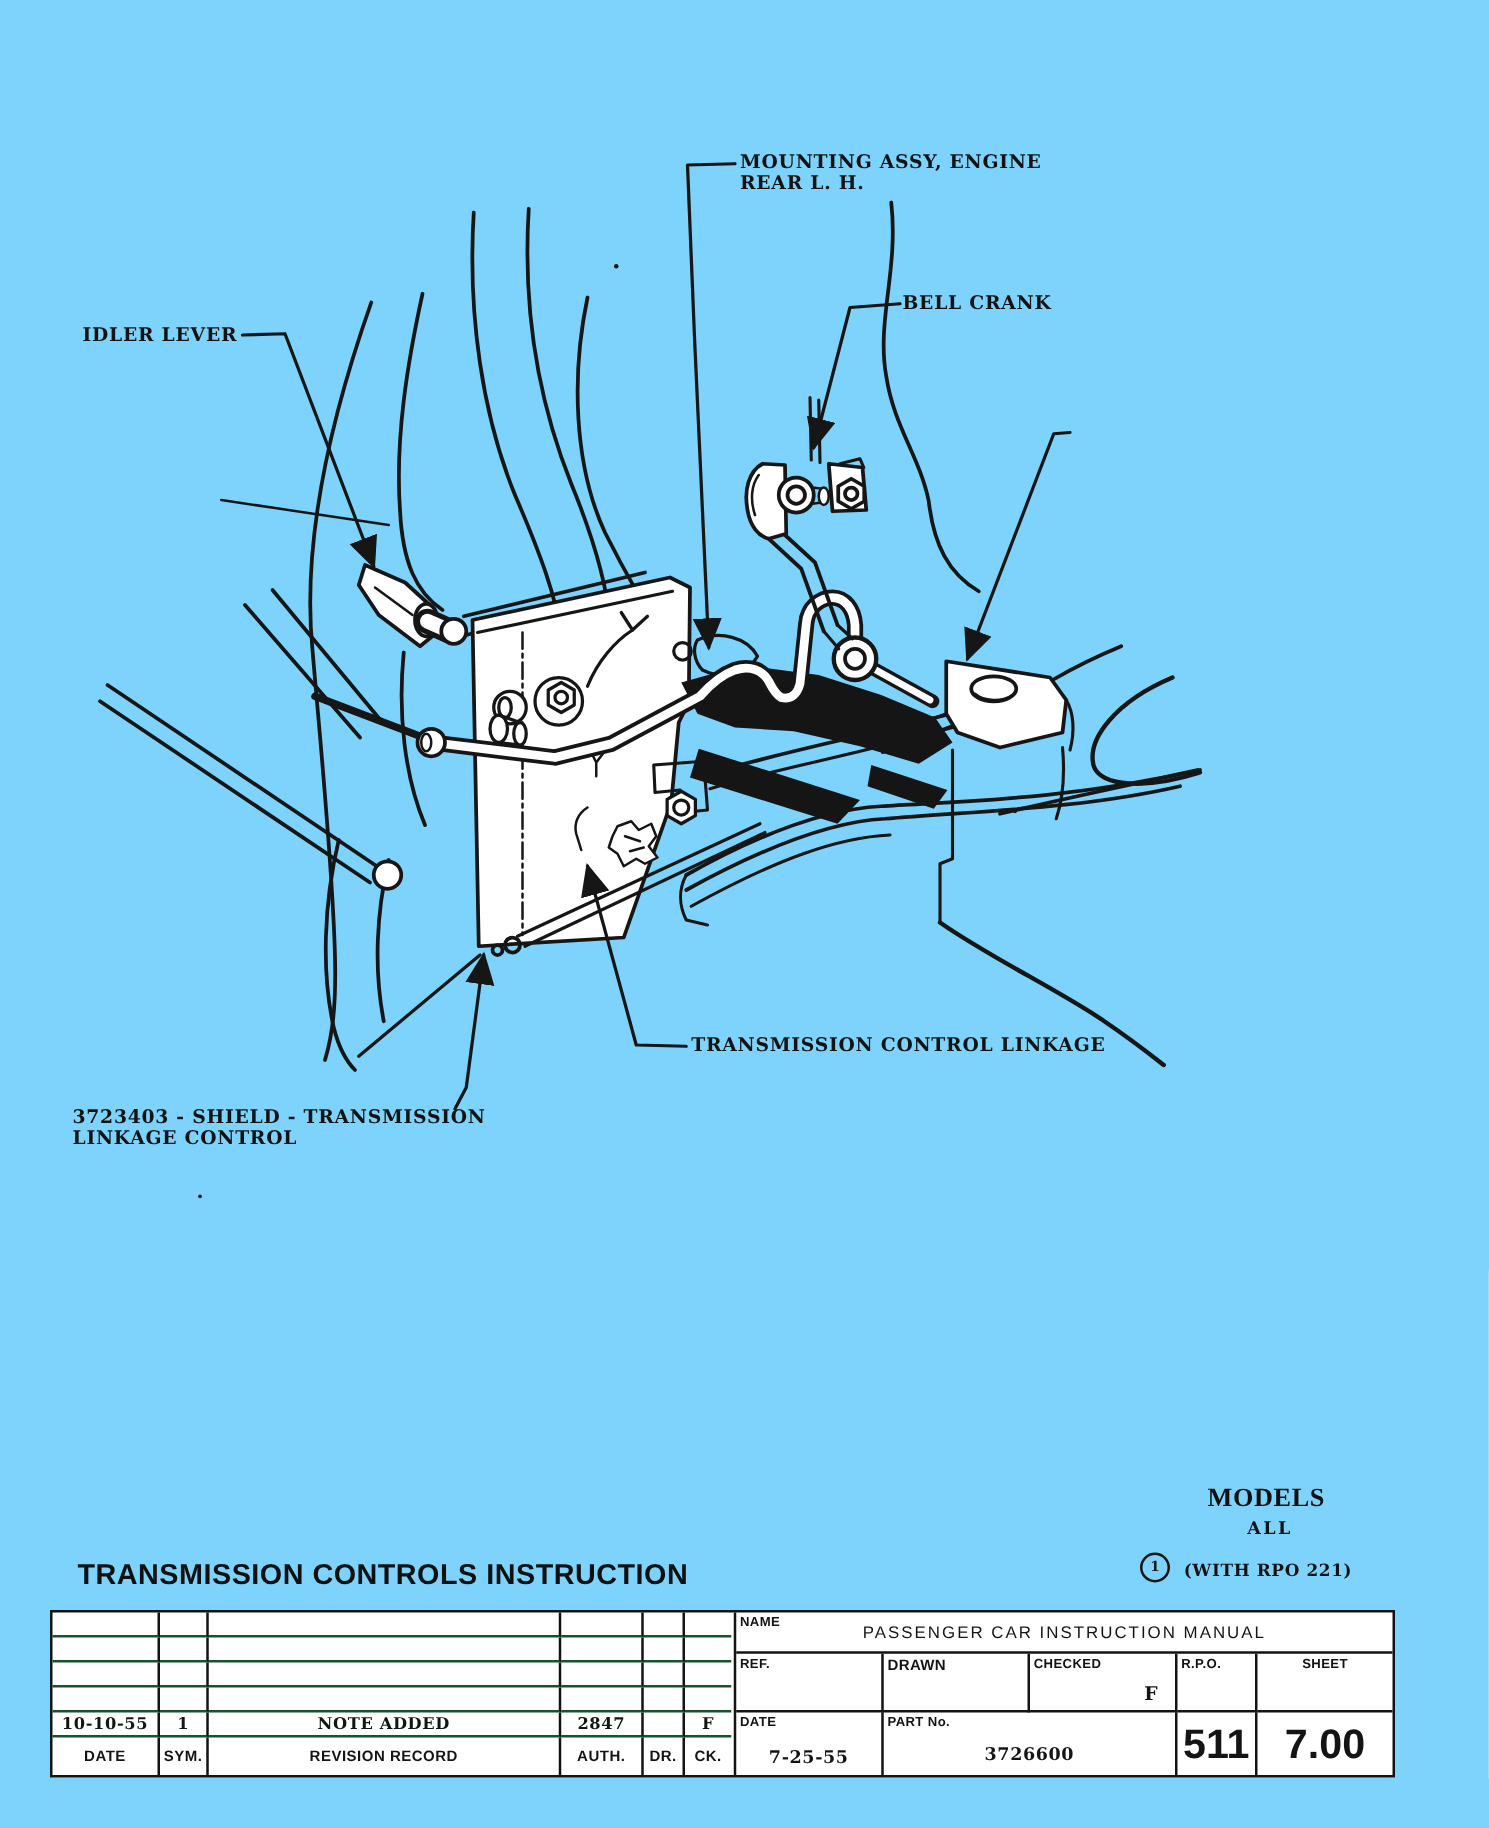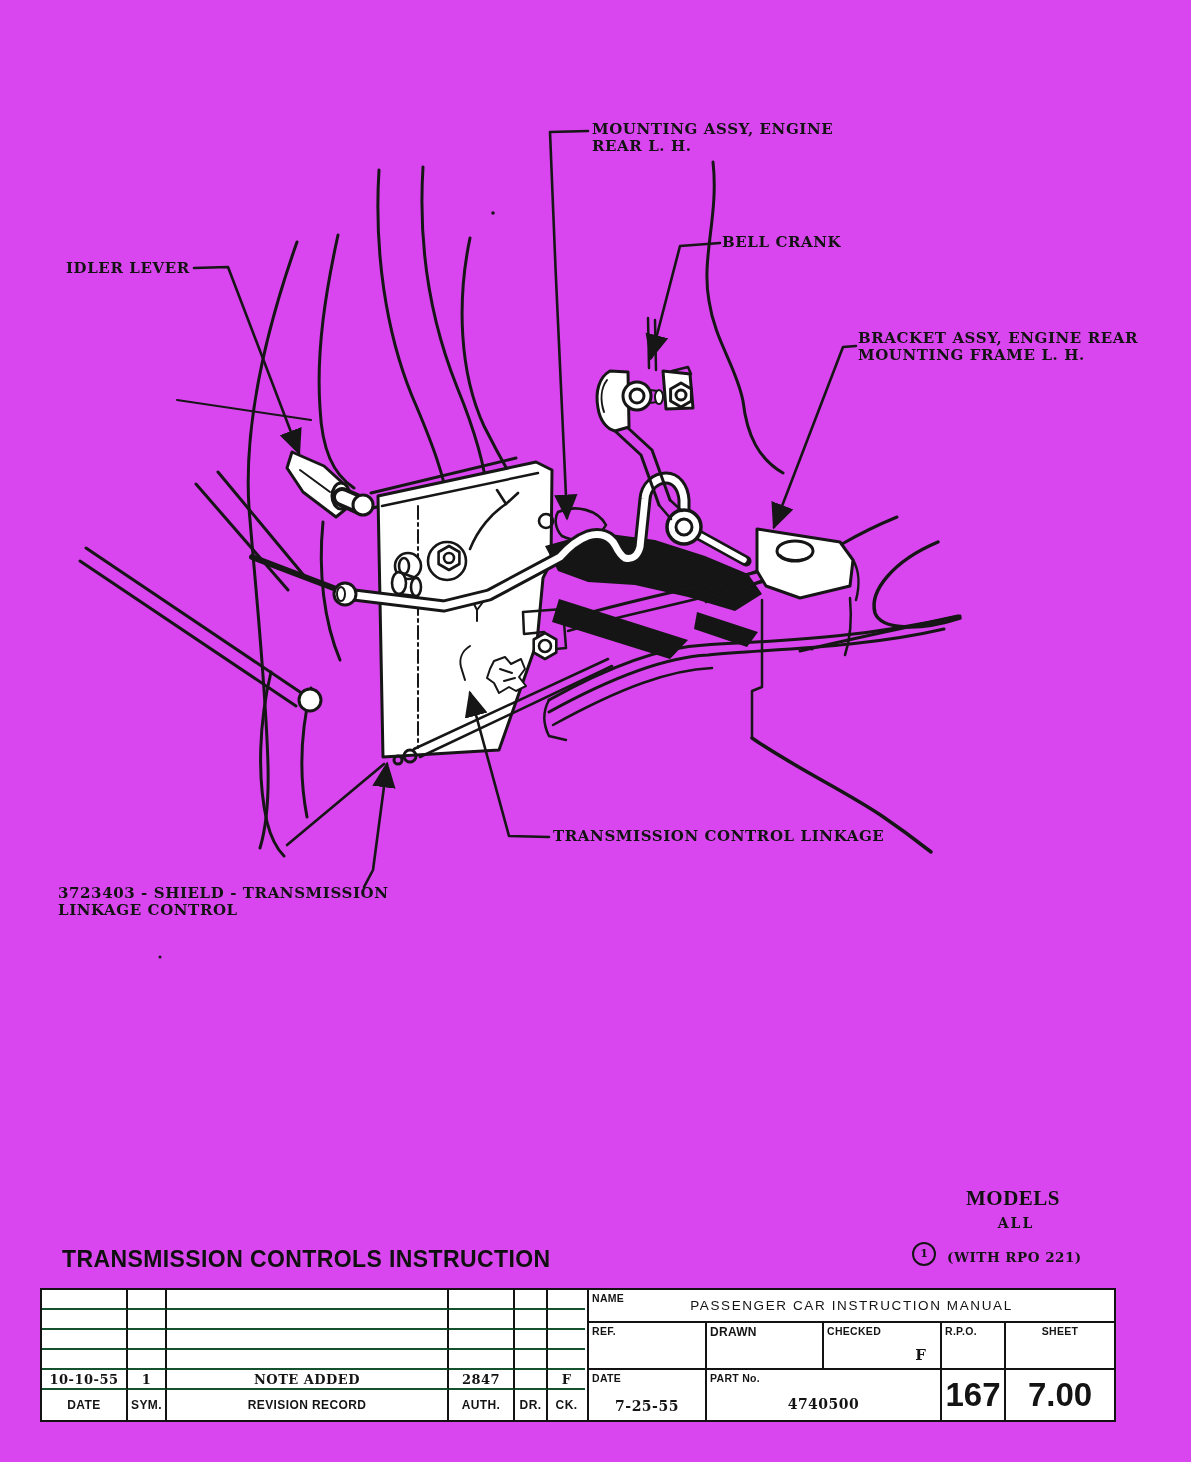--- a/index.html
+++ b/index.html
@@ -1,19 +1,19 @@
 <!DOCTYPE html>
 <html><head>
 <meta charset="utf-8">
 <style>
   html,body{margin:0;padding:0;background:#e8e8e4;}
   .page{
     position:relative;
     width:1191px;height:1462px;
-    background:#d946ef;
+    background:#7dd3fc;
     font-family:"DejaVu Serif", serif;
     color:#141414;
     overflow:hidden;
     margin:0 auto;
   }
   svg.drawing{position:absolute;left:0;top:0;}
   .callout{
     position:absolute;
     font-family:"DejaVu Serif", serif;
     font-weight:bold;
@@ -247,24 +247,20 @@
   </div>
 
   <div class="callout" style="left:722px;top:234px">
     <div>BELL CRANK</div>
   </div>
 
   <div class="callout" style="left:66px;top:260px">
     <div>IDLER LEVER</div>
   </div>
 
-  <div class="callout" style="left:858px;top:330px">
-    <div>BRACKET ASSY,  ENGINE REAR</div>
-    <div>MOUNTING FRAME L. H.</div>
-  </div>
 
   <div class="callout" style="left:553px;top:828px">
     <div>TRANSMISSION CONTROL LINKAGE</div>
   </div>
 
   <div class="callout" style="left:58px;top:885px">
     <div>3723403 - SHIELD - TRANSMISSION</div>
     <div>LINKAGE CONTROL</div>
   </div>
 
@@ -340,24 +336,24 @@
       <div class="tb-cell no-br">
         <span class="tb-lab" style="left:0;right:0;text-align:center">SHEET</span>
       </div>
 
       <div class="tb-cell no-bb">
         <span class="tb-lab">DATE</span>
         <span class="tb-serif tb-date-value">7-25-55</span>
       </div>
       <div class="tb-cell no-bb" style="grid-column:2 / span 2">
         <span class="tb-lab">PART No.</span>
-        <span class="tb-serif tb-part-value">4740500</span>
+        <span class="tb-serif tb-part-value">3726600</span>
       </div>
       <div class="tb-cell no-bb">
-        <div class="tb-big">167</div>
+        <div class="tb-big">511</div>
       </div>
       <div class="tb-cell no-bb no-br">
         <div class="tb-big">7.00</div>
       </div>
     </div>
   </div>
 
 </div>
 
 </body></html>

